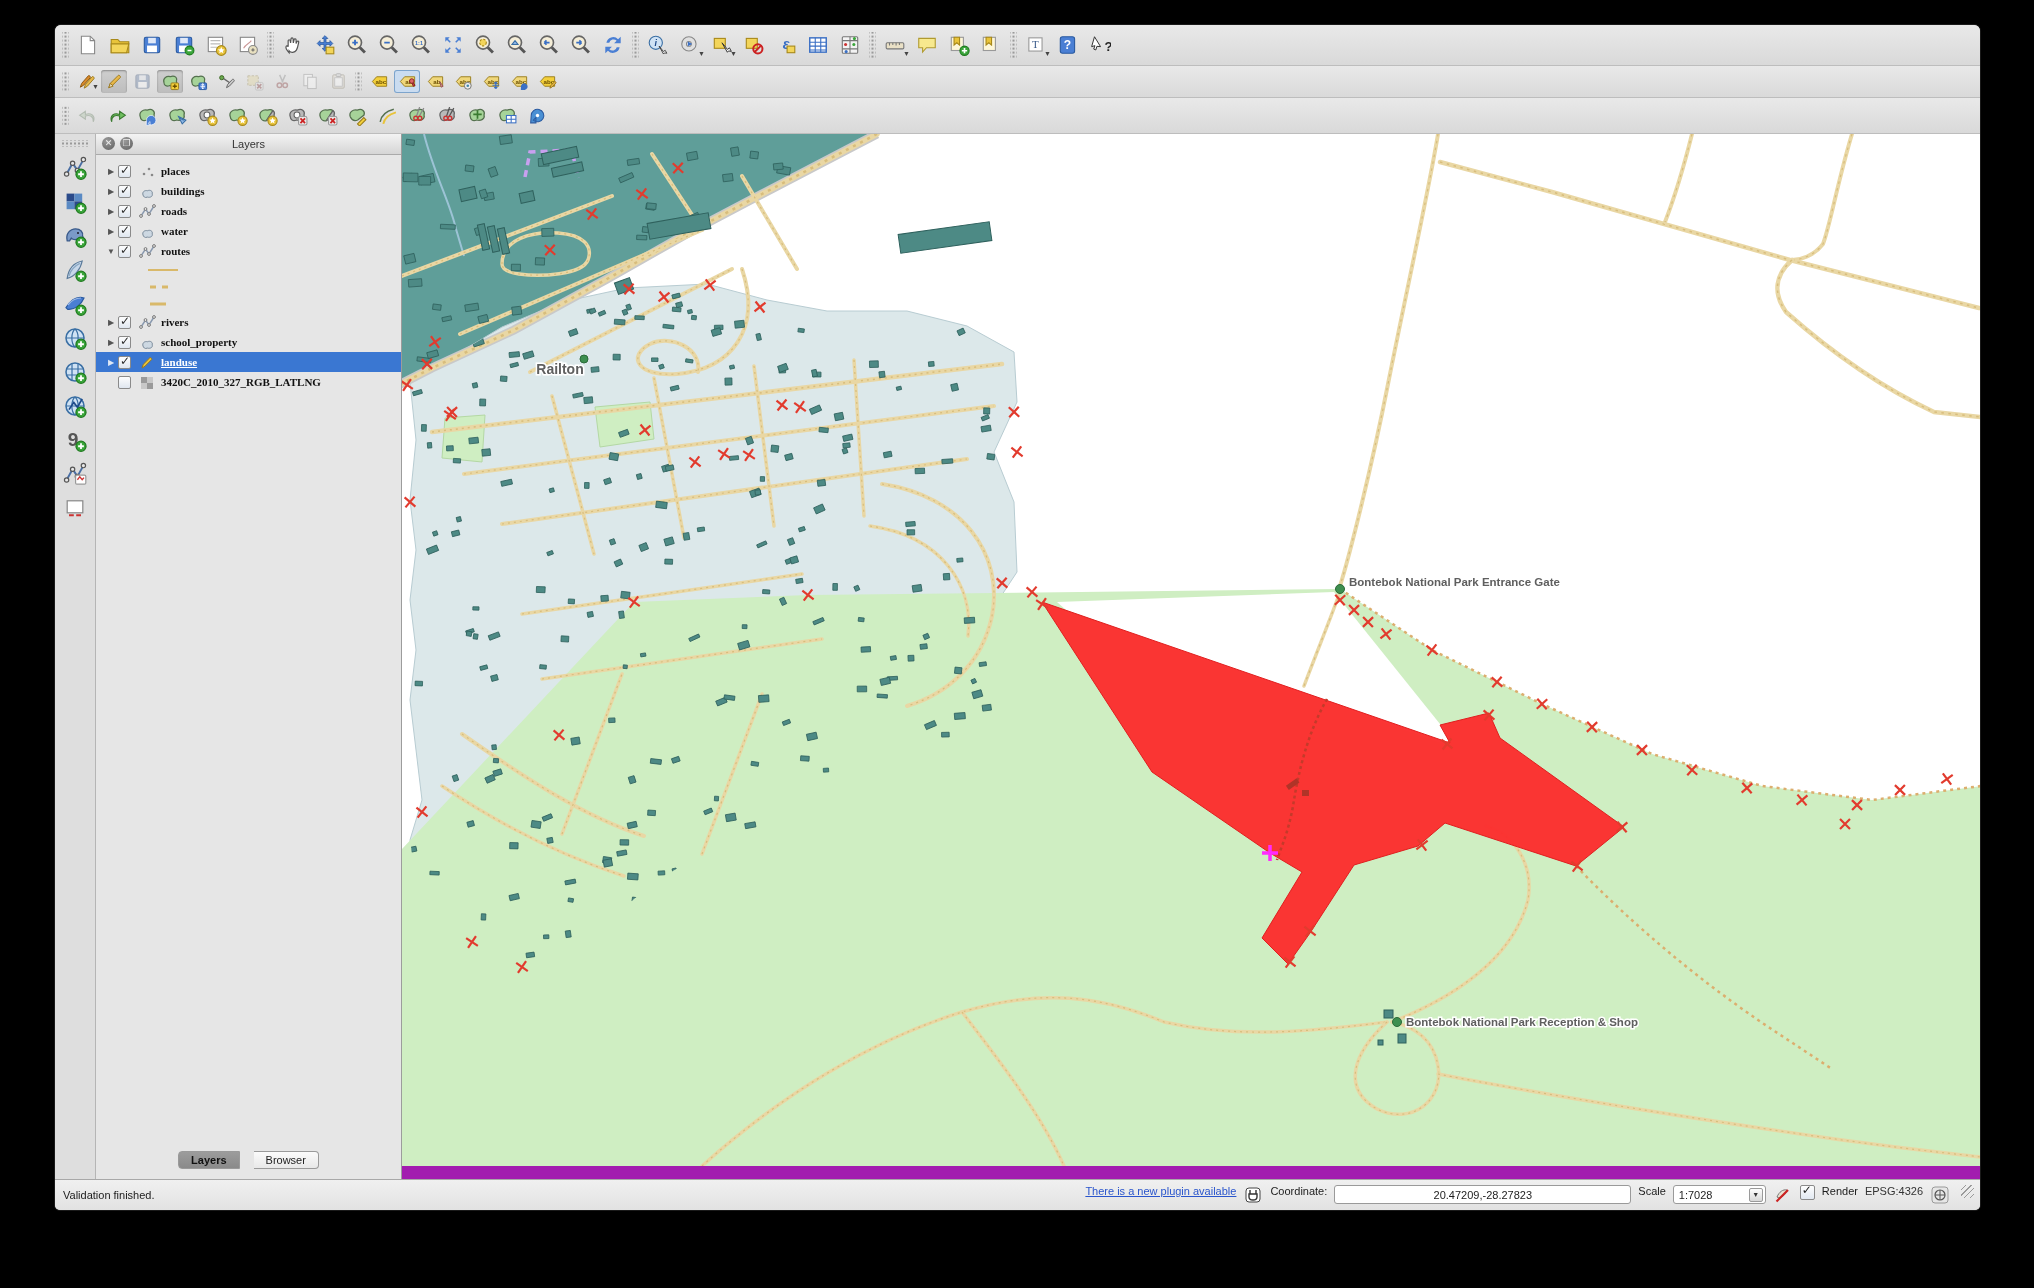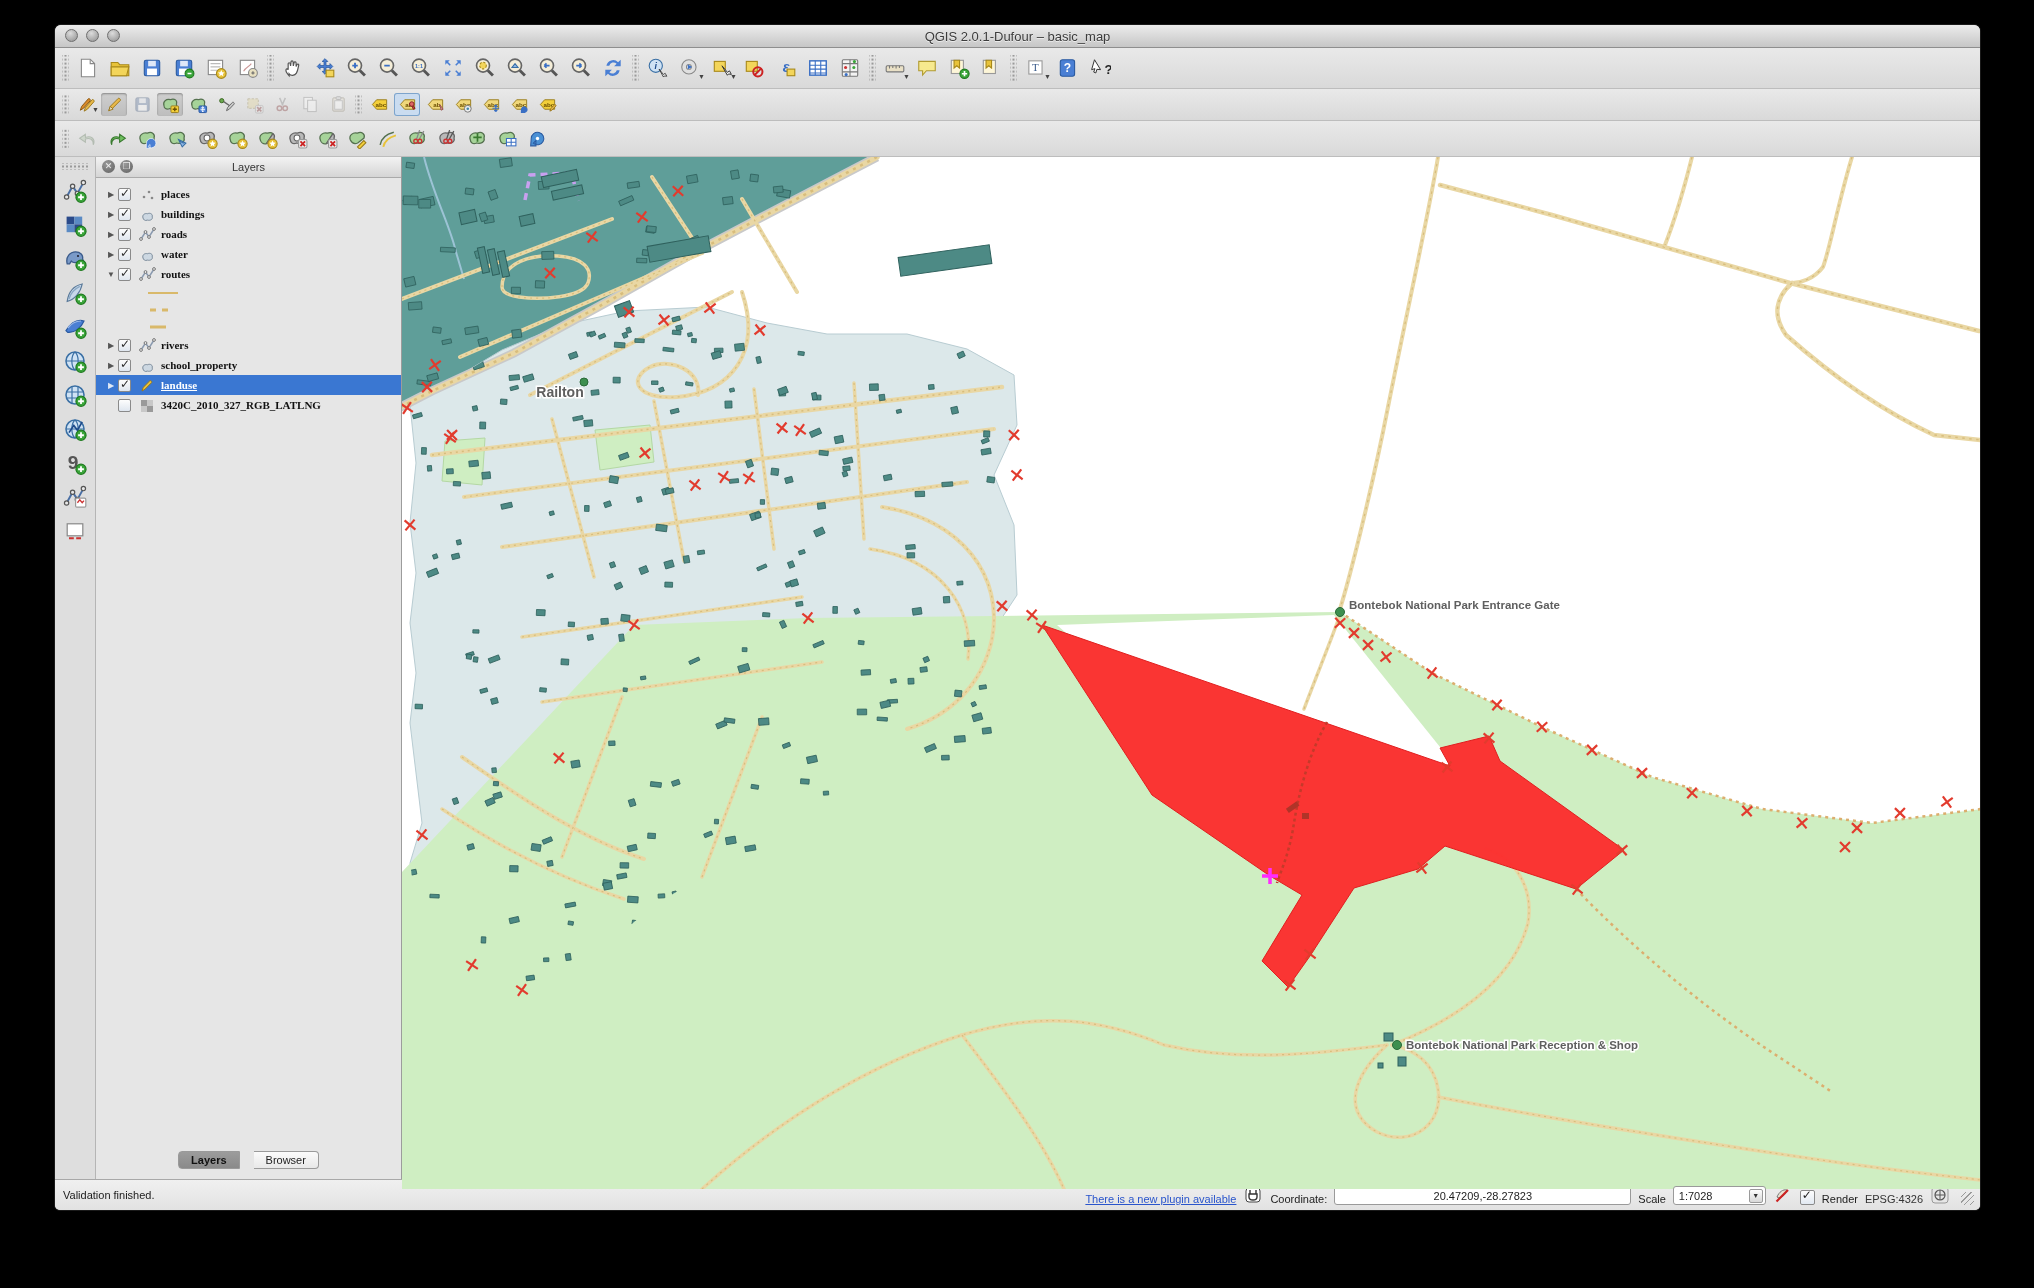--- a/index.html
+++ b/index.html
@@ -56,51 +56,43 @@
   .lrow.selected .arrow{color:#dfe8f5;}
   .lrow.selected .lname{text-decoration:underline;}
   .legend-row{display:flex;align-items:center;height:17px;padding-left:52px;}
   
   #panel-tabs{flex:0 0 30px;display:flex;align-items:center;justify-content:center;gap:0;padding-bottom:4px;}
   .ptab{font-size:11px;padding:2px 12px;border:1px solid #9a9a9a;background:linear-gradient(#fbfbfb,#e8e8e8);color:#222;}
   .ptab.active{background:linear-gradient(#9c9c9c,#8a8a8a);color:#111;font-weight:bold;}
   .ptab:first-child{border-radius:4px 0 0 4px;}
   .ptab:last-child{border-radius:0 4px 4px 0;border-left:none;margin-left:14px;}
   
-  #map-wrap{flex:1 1 auto;position:relative;background:#a3a3a3;min-width:0;}
+  #map-wrap{flex:1 1 auto;position:relative;background:#a21caf;min-width:0;}
   #map-canvas{position:absolute;left:0;top:0;}
   
   #statusbar{flex:0 0 30px;background:linear-gradient(#f0f0f0,#e2e2e2);border-top:1px solid #a8a8a8;
     display:flex;align-items:center;font-size:11px;color:#1c1c1c;padding:0 6px;}
   #status-message{margin-left:2px;}
-  #status-right{margin-left:auto;display:flex;align-items:flex-end;gap:7px;}
+  #status-right{margin-left:auto;display:flex;align-items:flex-start;gap:7px;}
   #plugin-link{color:#2a55cc;text-decoration:underline;}
   .sb-input{background:#fff;border:1px solid #9a9a9a;border-radius:3px;height:17px;display:flex;align-items:center;}
   #coordinate-input{width:295px;justify-content:center;}
   #scale-combo{width:86px;padding-left:5px;position:relative;}
   #scale-combo .combo-arrow{position:absolute;right:2px;top:2px;width:12px;height:12px;background:linear-gradient(#fdfdfd,#d8d8d8);
     border:1px solid #9a9a9a;border-radius:2px;font-size:7px;color:#333;text-align:center;line-height:11px;}
   .sb-cb{width:13px;height:13px;border:1px solid #8a8a8a;border-radius:2px;background:linear-gradient(#fdfdfd,#e2e9f2);position:relative;}
   .sb-cb.checked::after{content:"✓";position:absolute;left:1px;top:-3px;font-size:12px;color:#222;font-weight:bold;}
   #resize-grip{width:13px;height:13px;margin-left:4px;
     background:repeating-linear-gradient(135deg,transparent 0 3px,#9a9a9a 3px 4px);}
   .sb-iconbtn{display:inline-flex;align-items:center;justify-content:center;width:20px;height:20px;}
 </style>
 </head>
 <body>
 
 <div id="window">
-  <div id="titlebar">
-    <div class="traffic">
-      <span></span>
-      <span></span>
-      <span></span>
-    </div>
-    <div class="title">QGIS 2.0.1-Dufour – basic_map</div>
-  </div>
 
   <div id="toolbar-1" class="toolbar">
       <span class="tb-grip"></span>
       <span class="tbtn">
         <svg width="22" height="22" viewBox="0 0 20 20">
           <path d="M4 2h8l4 4v12H4z" fill="#fff" stroke="#888"></path>
           <path d="M12 2v4h4" fill="none" stroke="#888"></path>
         </svg>
       </span>
       <span class="tbtn">

